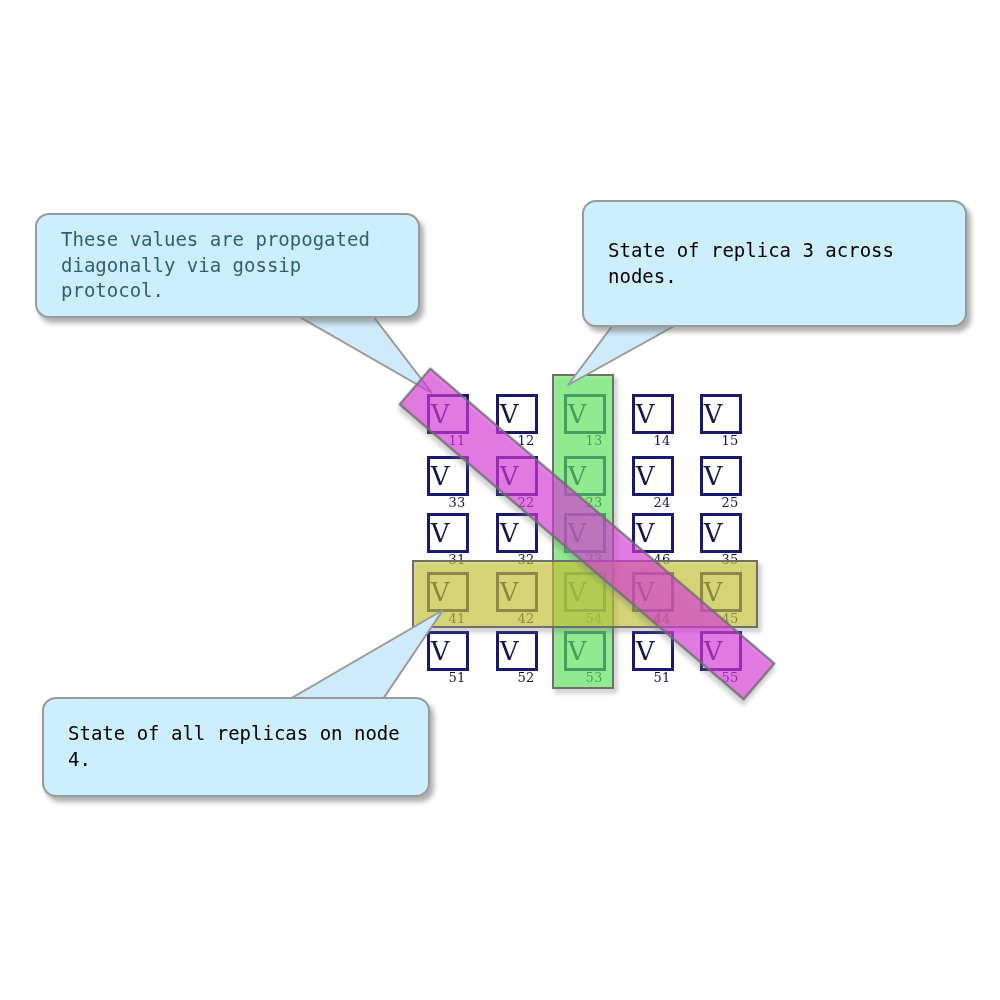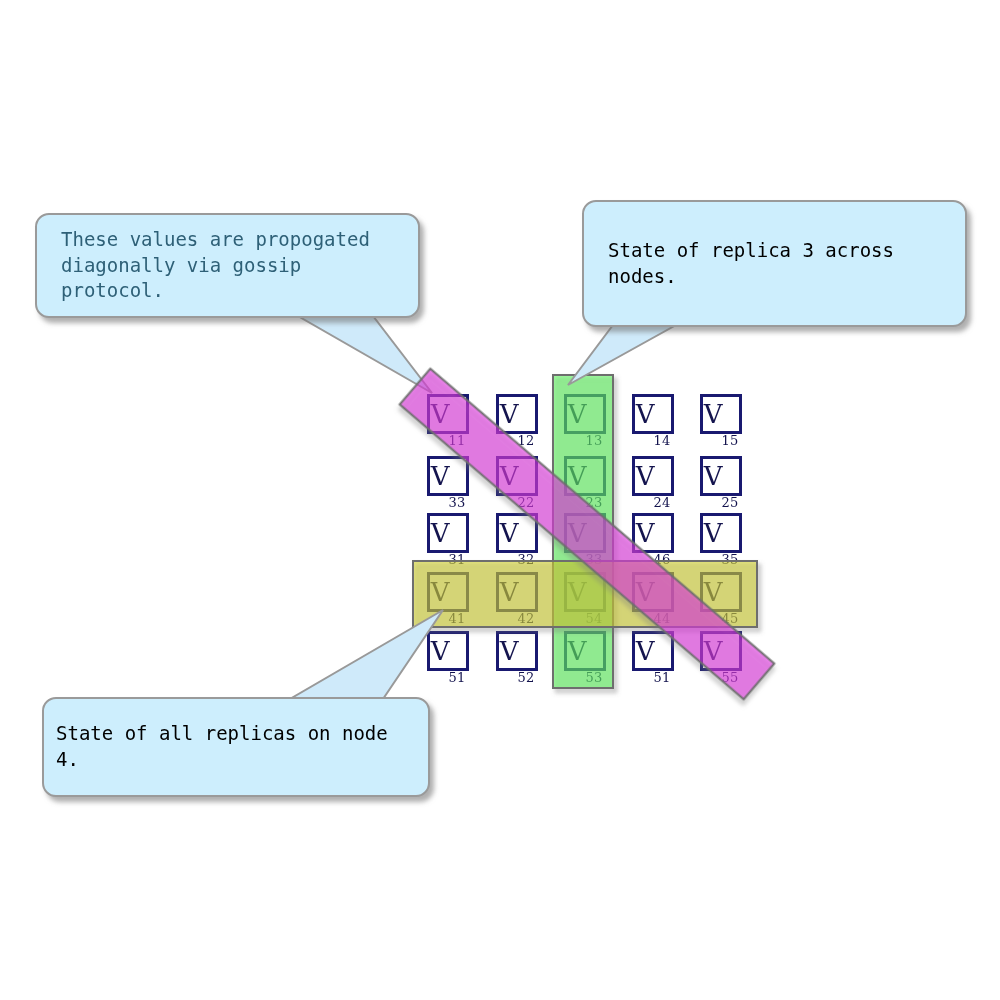--- a/index.html
+++ b/index.html
@@ -20,21 +20,21 @@
   
   .callout{position:absolute;box-sizing:border-box;
            background:#cdeefd;border:2px solid #9a9a9a;border-radius:14px;
            box-shadow:4px 5px 5px rgba(110,110,110,0.55);
            display:flex;align-items:center;padding:0 24px;
            font-family:"DejaVu Sans Mono",monospace;font-size:19px;line-height:1.35;
            z-index:10;}
   .callout-text{white-space:pre-line;}
   #callout-gossip {left:35px;  top:213px; width:385px; height:105px;}
   #callout-replica{left:582px; top:200px; width:385px; height:127px;}
-  #callout-node   {left:42px;  top:697px; width:388px; height:100px;padding-left:12px;}
+  #callout-node   {left:42px;  top:697px; width:388px; height:100px;}
 </style>
 </head>
 <body>
 
 <div id="stage">
 
   <div id="matrix">
       <div class="cell" style="left: 427px; top: 394px; border-color: rgb(25, 25, 112); color: rgb(20, 20, 78);">
         <span>V</span>
         <sub>11</sub>

